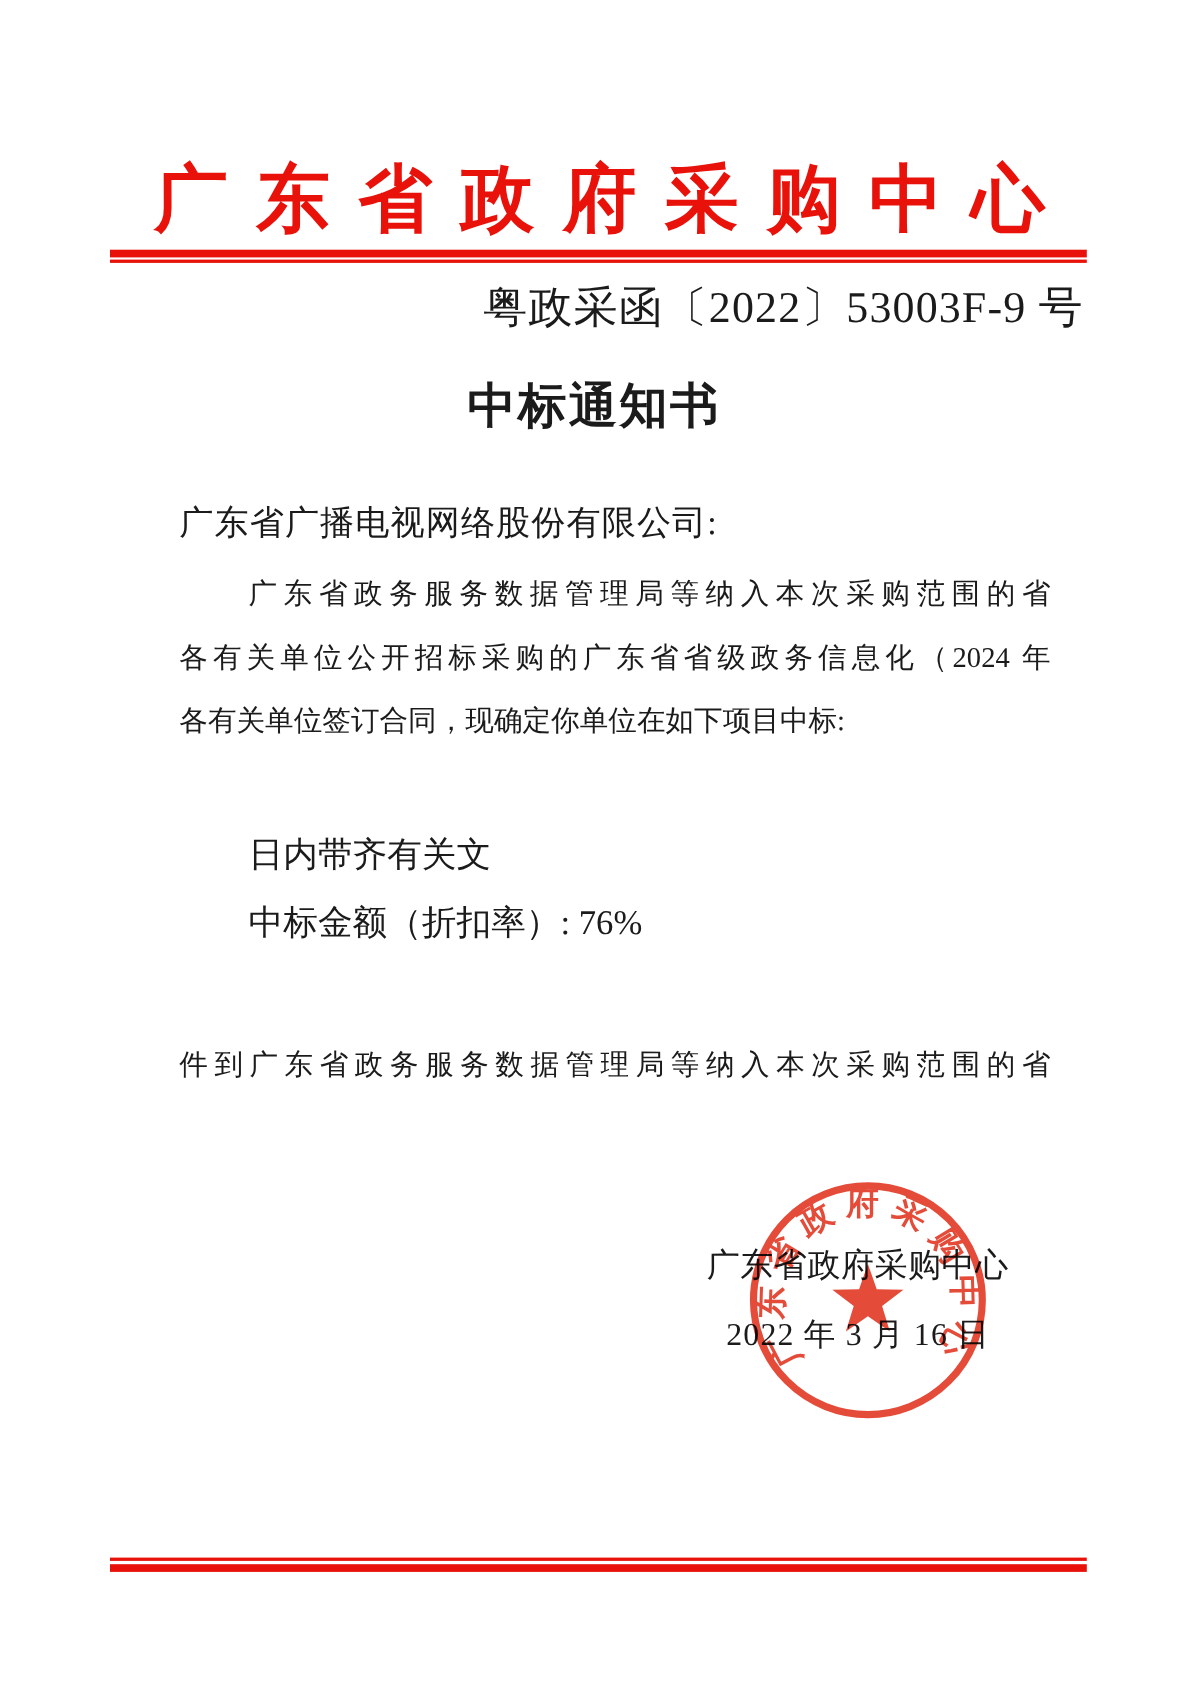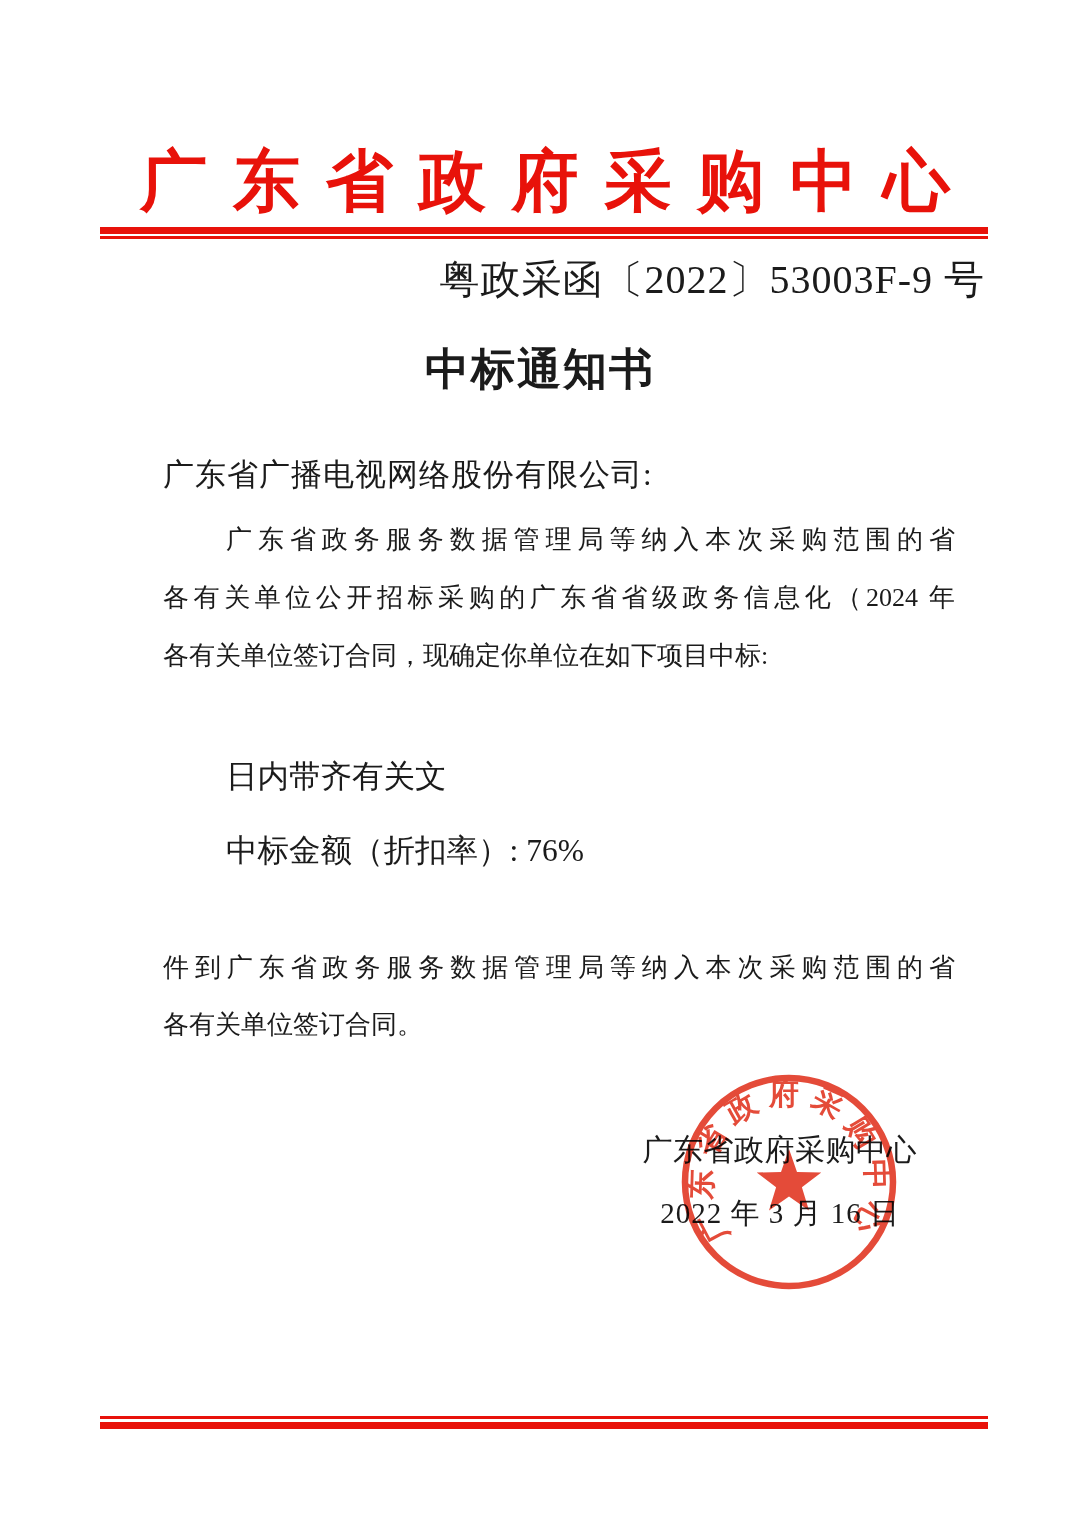--- a/index.html
+++ b/index.html
@@ -44,21 +44,21 @@
   }
 
   .para{position:absolute;left:163px;width:792px;font-size:26px;line-height:58px;}
   .para .ln{text-align:justify;}
   .para .ln.fill{text-align-last:justify;-moz-text-align-last:justify;text-justify:inter-character;}
   .para .ln.first{text-indent:63px;}
   .p1{top:511px;}
   .p2{top:939px;line-height:57px;}
 
   .lot-line{position:absolute;left:226px;top:756px;font-size:31.5px;white-space:nowrap;}
-  .award-line{position:absolute;left:226px;top:818px;font-size:31.5px;white-space:nowrap;margin-top:12px;}
+  .award-line{position:absolute;left:226px;top:818px;font-size:31.5px;white-space:nowrap;}
 
   .signer{
     position:absolute;right:163px;top:1130px;
     font-size:30px;letter-spacing:0.5px;white-space:nowrap;
   }
   .sign-date{
     position:absolute;right:180px;top:1194px;
     font-size:29px;letter-spacing:1px;white-space:nowrap;
   }
 
@@ -103,21 +103,20 @@
     <div class="ln fill first">广东省政务服务数据管理局等纳入本次采购范围的省</div>
     <div class="ln fill">各有关单位公开招标采购的广东省省级政务信息化（2024 年</div>
     <div class="ln">各有关单位签订合同，现确定你单位在如下项目中标:</div>
   </div>
 
   <div class="lot-line">日内带齐有关文</div>
   <div class="award-line">中标金额（折扣率）: 76%</div>
 
   <div class="para p2">
     <div class="ln fill">件到广东省政务服务数据管理局等纳入本次采购范围的省</div>
-    <div class="ln">各有关单位签订合同。</div>
   </div>
 
   <div class="signer">广东省政府采购中心</div>
   <div class="sign-date">2022 年 3 月 16 日</div>
 
   <svg class="stamp" viewBox="0 0 226 226" width="226" height="226" xmlns="http://www.w3.org/2000/svg">
     <defs>
       <path id="arcpath" d="M 49.1 157.7 A 78 78 0 1 1 176.9 157.7" fill="none"></path>
     </defs>
     <circle cx="113" cy="113" r="104" fill="none" stroke-width="6.5"></circle>

